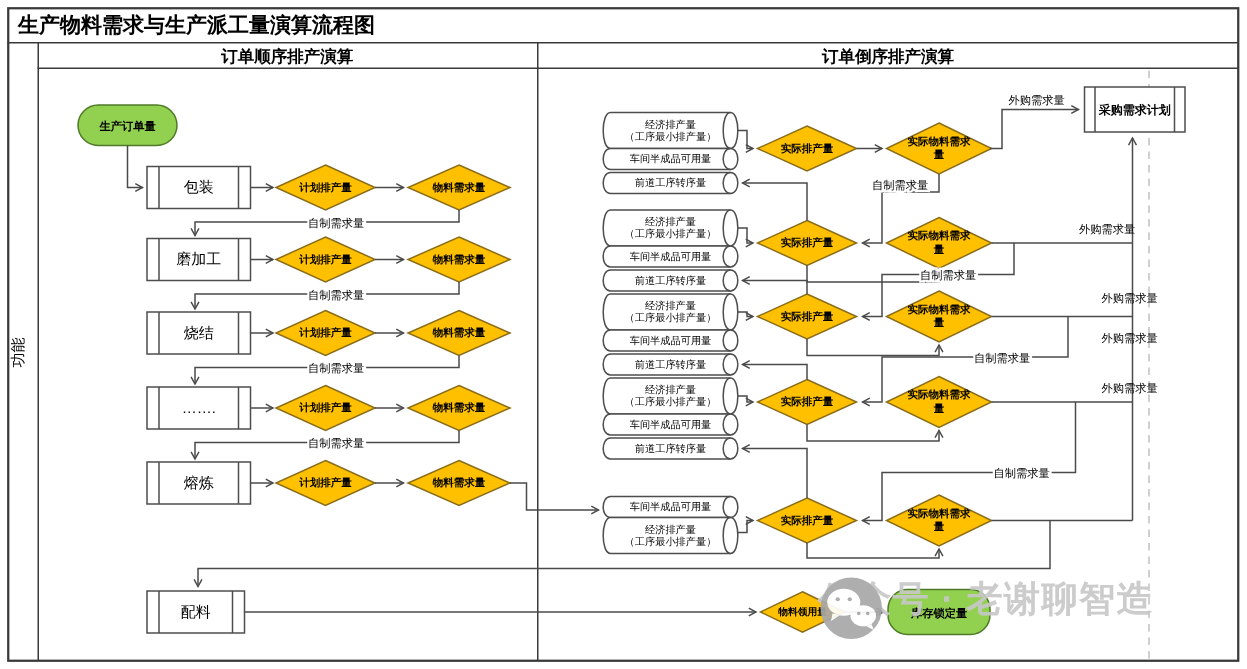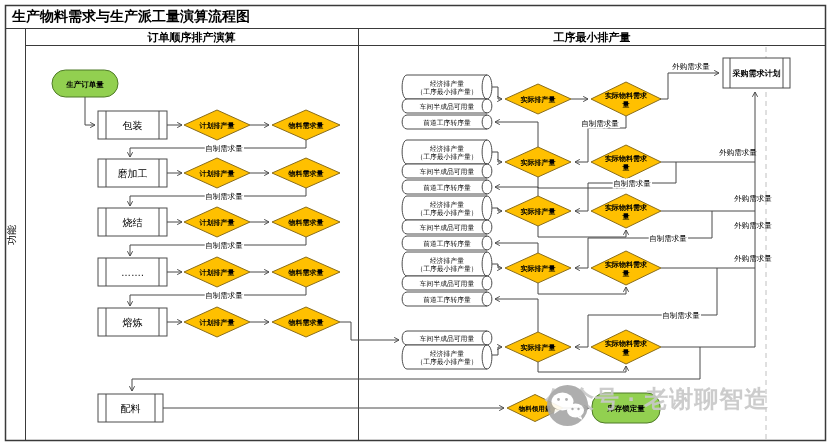--- a/index.html
+++ b/index.html
@@ -201,21 +201,21 @@
       <text x="600" y="123" text-anchor="middle" dominant-baseline="central" font-size="7.5" font-weight="normal" fill="#000" paint-order="stroke" stroke="#fff" stroke-width="3"><tspan x="600" dy="0">自制需求量</tspan></text>
       <polyline points="676,162 676,183 588,183 588,211 575,211" fill="none" stroke="#4a4a4a" stroke-width="1" marker-end="url(#arr)"></polyline>
       <text x="632" y="183" text-anchor="middle" dominant-baseline="central" font-size="7.5" font-weight="normal" fill="#000" paint-order="stroke" stroke="#fff" stroke-width="3"><tspan x="632" dy="0">自制需求量</tspan></text>
       <polyline points="712,211 712,238 588,238 588,268 575,268" fill="none" stroke="#4a4a4a" stroke-width="1" marker-end="url(#arr)"></polyline>
       <text x="668" y="238" text-anchor="middle" dominant-baseline="central" font-size="7.5" font-weight="normal" fill="#000" paint-order="stroke" stroke="#fff" stroke-width="3"><tspan x="668" dy="0">自制需求量</tspan></text>
       <polyline points="717,268 717,315 588,315 588,347 575,347" fill="none" stroke="#4a4a4a" stroke-width="1" marker-end="url(#arr)"></polyline>
       <text x="681" y="315" text-anchor="middle" dominant-baseline="central" font-size="7.5" font-weight="normal" fill="#000" paint-order="stroke" stroke="#fff" stroke-width="3"><tspan x="681" dy="0">自制需求量</tspan></text>
     </svg>
   <div class="hdr title">生产物料需求与生产派工量演算流程图</div>
   <div class="hdr col-header col-left">订单顺序排产演算</div>
-  <div class="hdr col-header col-right">工序最小排产量</div>
+  <div class="hdr col-header col-right">订单倒序排产演算</div>
   <div class="hdr lane-label">功能</div>
   <div class="watermark">
     <svg width="45" height="45" viewBox="0 0 45 45">
       <circle cx="22.5" cy="22.5" r="20.5" fill="#a8a8a8"></circle>
       <ellipse cx="17.5" cy="18.5" rx="11" ry="9" fill="#ffffff"></ellipse>
       <path d="M10 26 L9 31 L15 27 Z" fill="#ffffff"></path>
       <circle cx="13.5" cy="16.5" r="1.4" fill="#a8a8a8"></circle>
       <circle cx="21.5" cy="16.5" r="1.4" fill="#a8a8a8"></circle>
       <ellipse cx="30.5" cy="27.5" rx="8.5" ry="7" fill="#ffffff"></ellipse>
       <path d="M36 33 L37.5 37 L32.5 34.5 Z" fill="#ffffff"></path>

